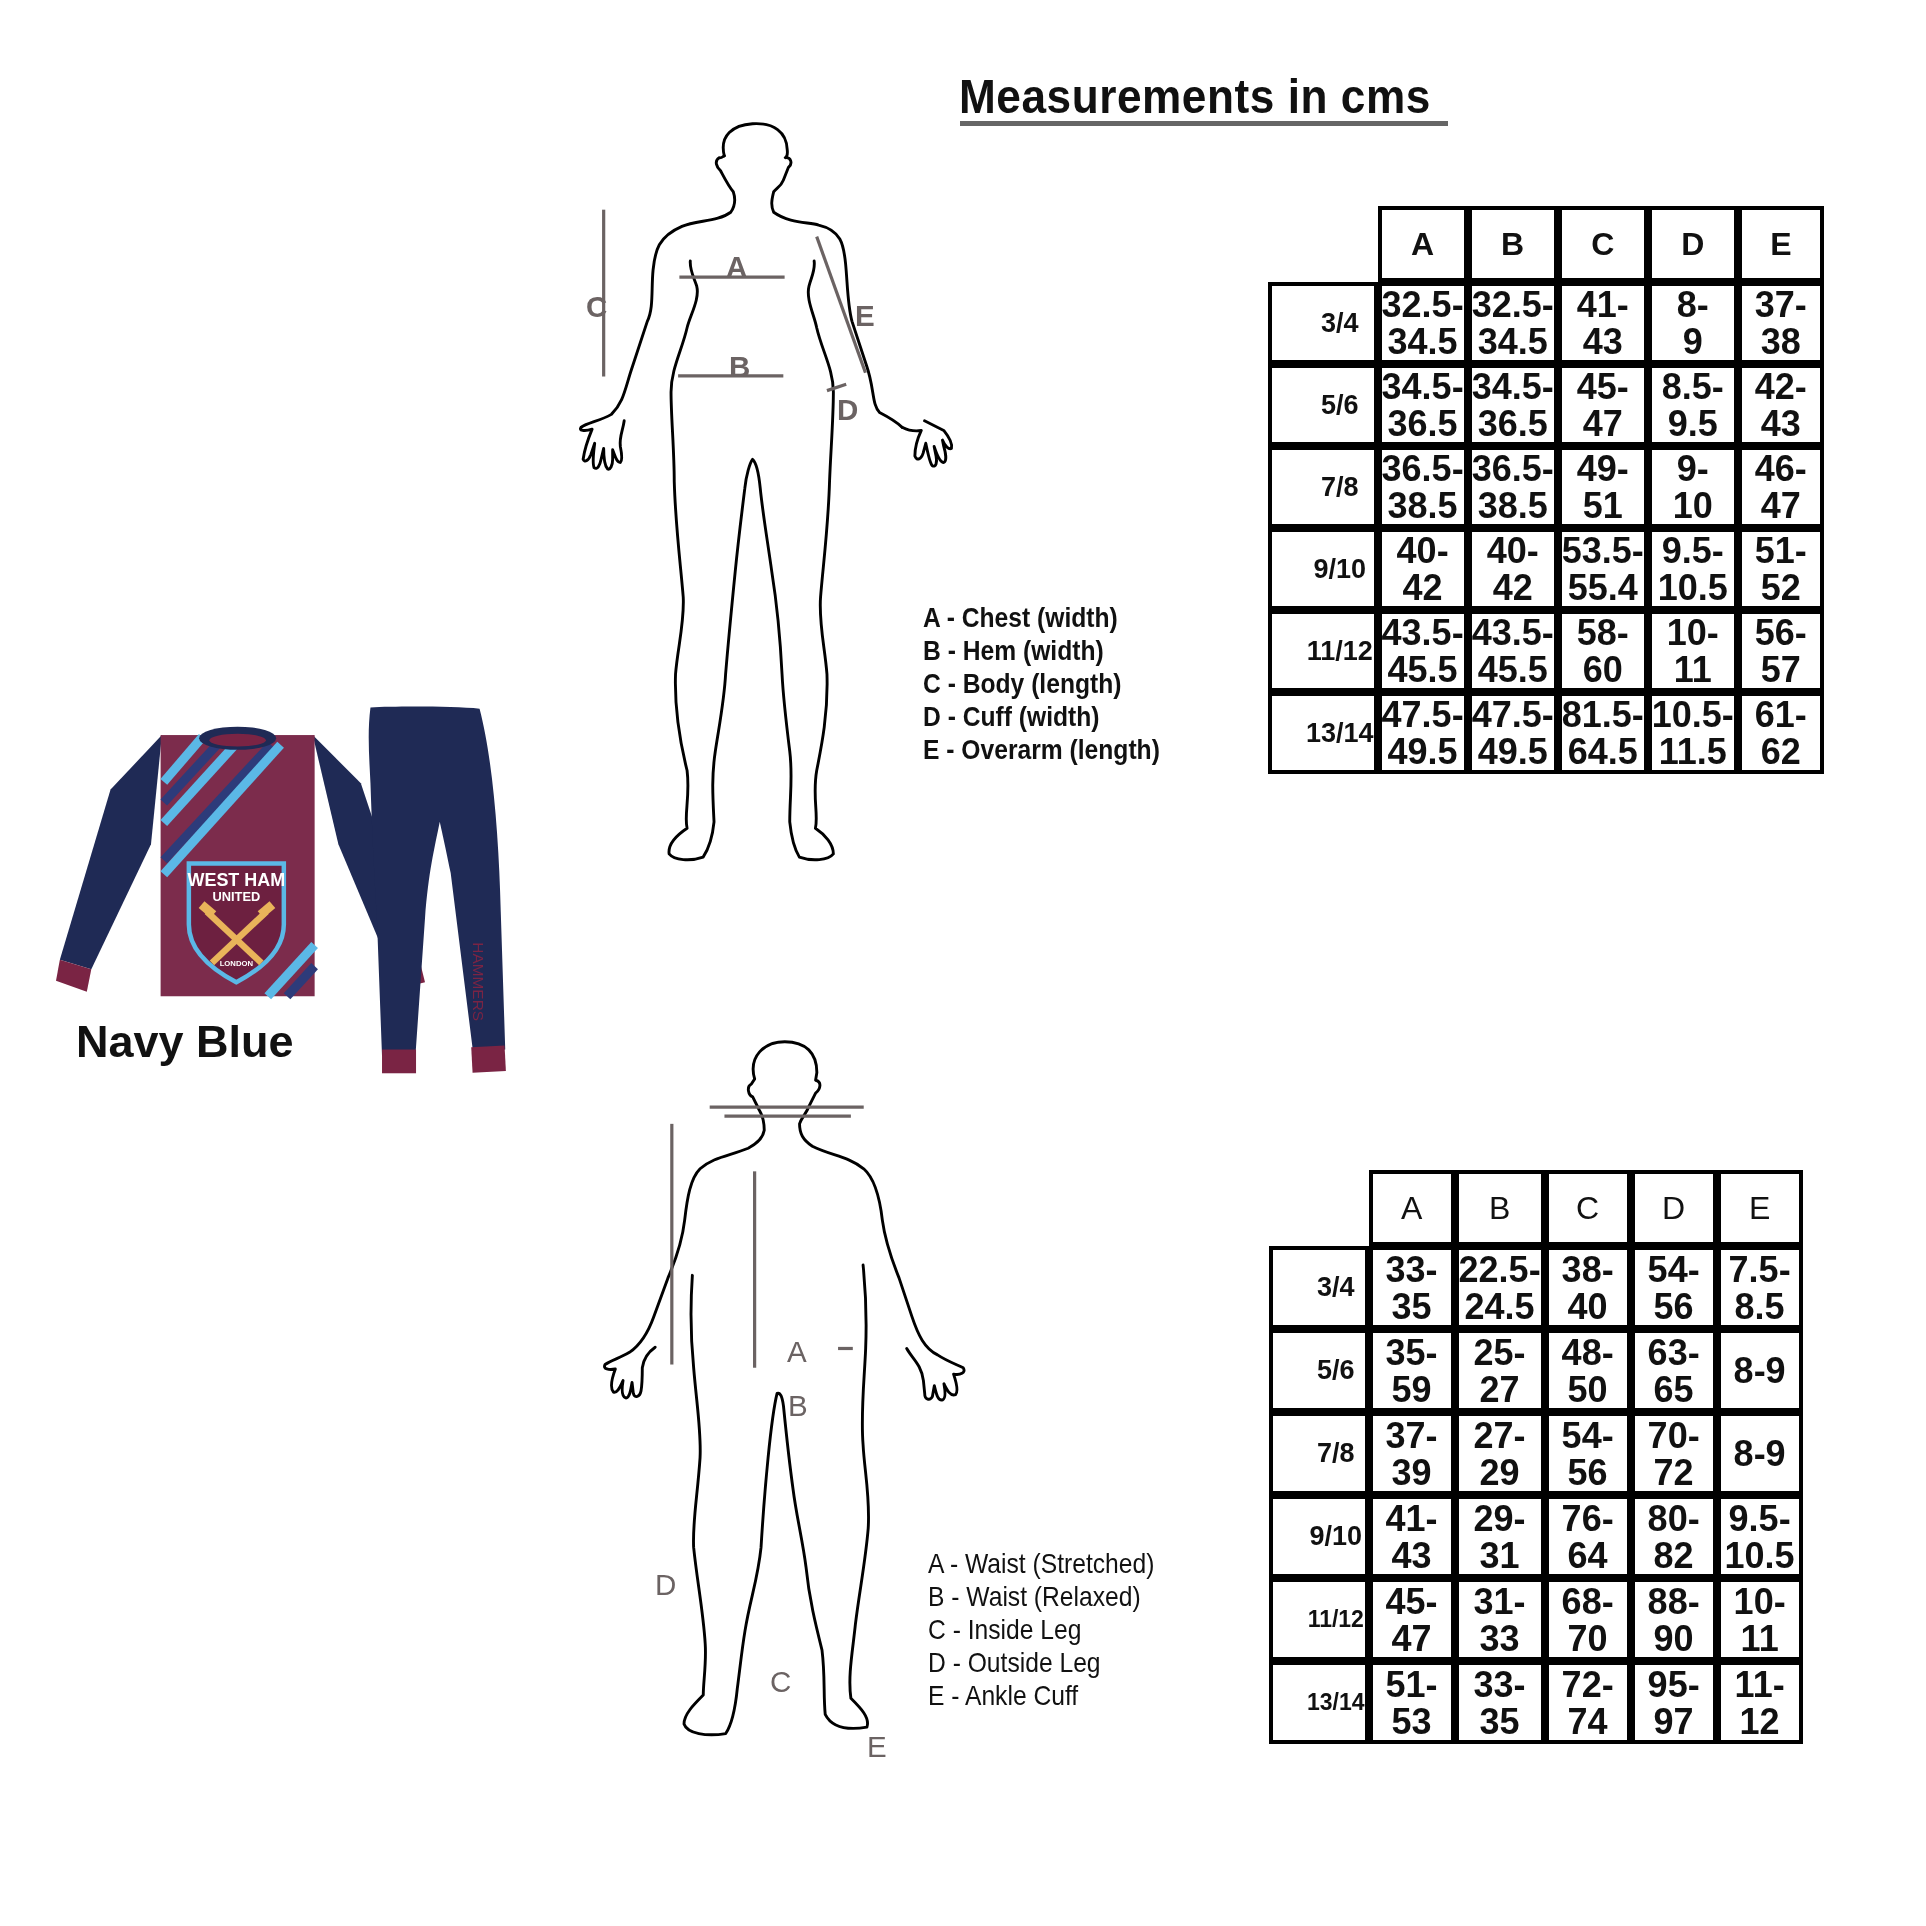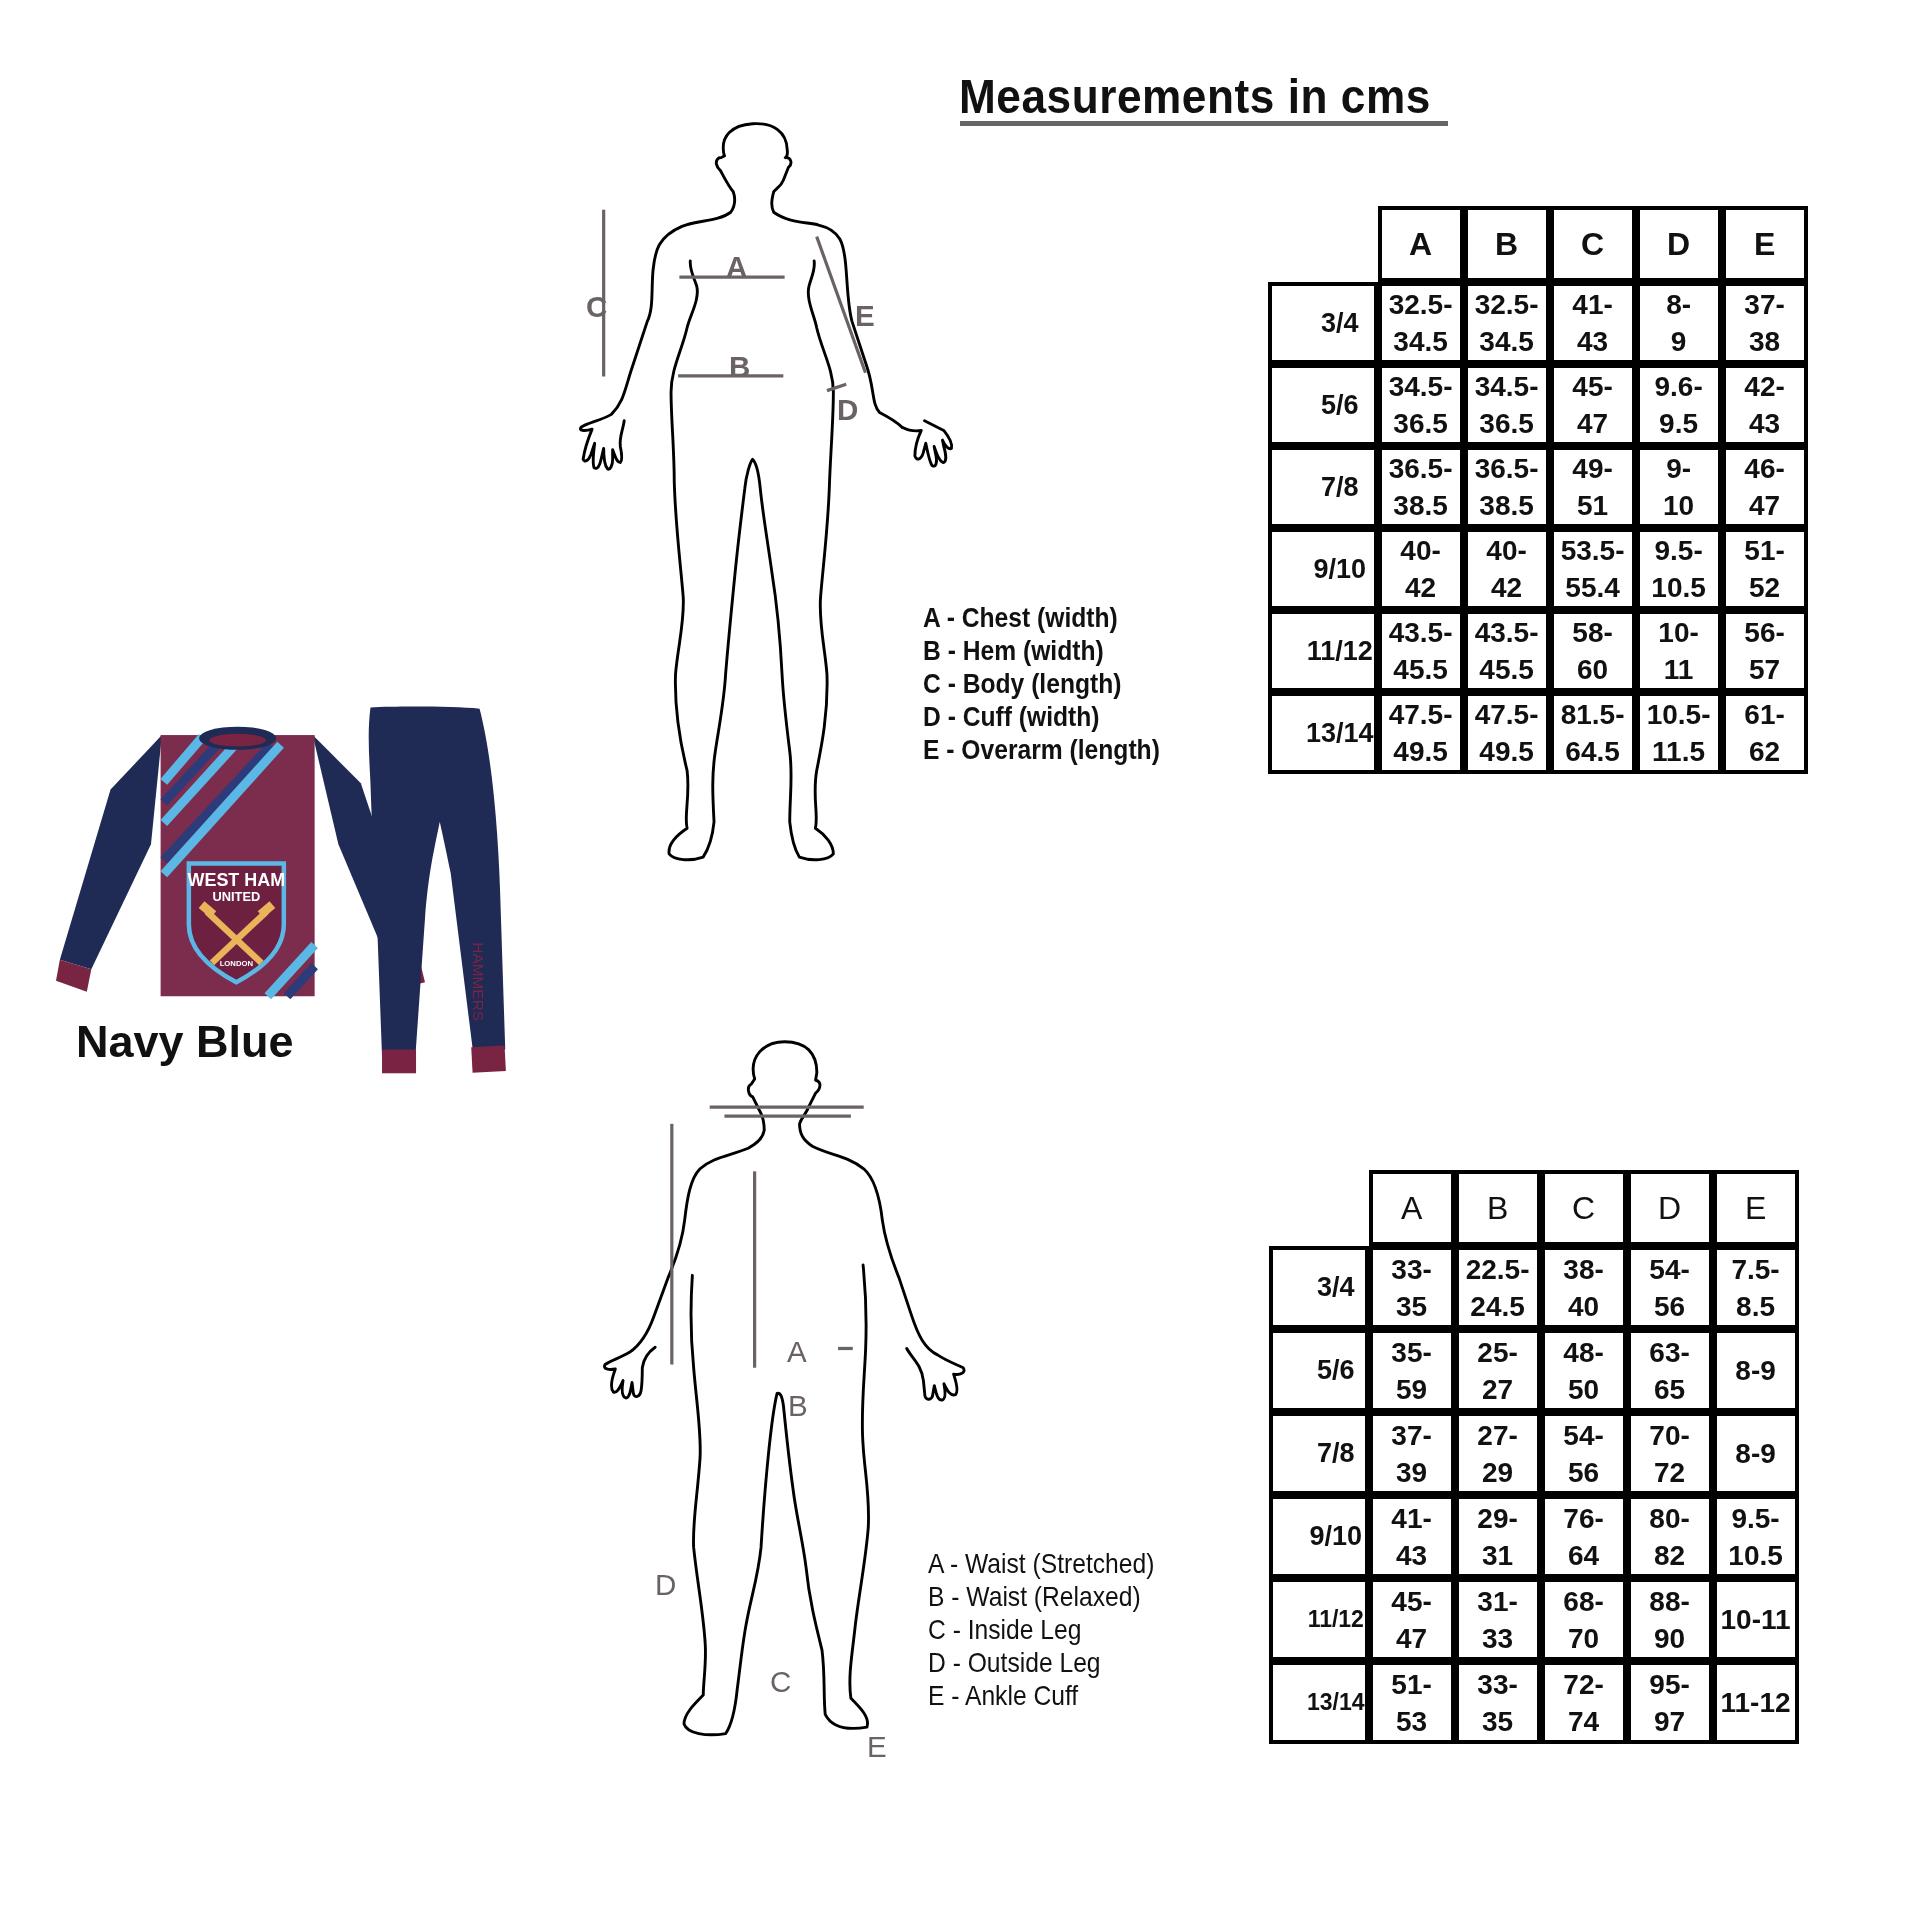--- a/index.html
+++ b/index.html
@@ -6,21 +6,21 @@
   body { width:1926px; height:1926px; position:relative; overflow:hidden; font-family:"Liberation Sans", "DejaVu Sans", sans-serif; }
   .abs { position:absolute; }
   .title { left:959px; top:69px; font-family:"Liberation Sans", sans-serif; font-weight:bold; font-size:48px; color:#111; letter-spacing:0.6px; transform:scaleX(0.92); transform-origin:left top; white-space:nowrap; }
   .title-underline { left:960px; top:121px; width:488px; height:5.1px; background:#666; }
 
   table.size { position:absolute; border-collapse:separate; border-spacing:0; }
   table.size td { border:4.5px solid #000; background:#fff; text-align:center; vertical-align:middle; font-family:"Liberation Sans", sans-serif; font-weight:bold; color:#111; padding:0; line-height:37px; }
   table.size td.corner { border:none; background:transparent; }
   table.size td.hdr { font-size:32px; }
   table.size td.rowh { font-size:27px;padding-left:34px; }
-  table.size td.val { font-size:28px; }
+  table.size td.val { font-size:36px; }
   table.size td.val span { display:block; }
   table.size td.rowh.small { font-size:23px; }
 
   .legend { font-family:"Liberation Sans", sans-serif; font-size:28px; color:#111; line-height:33px; white-space:nowrap; transform:scaleX(0.88); transform-origin:left top; }
   .legend.bold { font-weight:bold; }
   .legend div { display:block; }
 
   .navy-label { left:76px; top:1016px; font-family:"Liberation Sans", sans-serif; font-weight:bold; font-size:45px; color:#111; white-space:nowrap; }
 
   .dim-label { font-family:"Liberation Sans", sans-serif; font-weight:bold; font-size:29.5px; color:#6b6363; }
@@ -108,21 +108,21 @@
         </td>
     <td class="val">
           <span>34.5-</span>
           <span>36.5</span>
         </td>
     <td class="val">
           <span>45-</span>
           <span>47</span>
         </td>
     <td class="val">
-          <span>9.6-</span>
+          <span>8.5-</span>
           <span>9.5</span>
         </td>
     <td class="val">
           <span>42-</span>
           <span>43</span>
         </td>
   </tr>
   <tr style="height:81px;">
     <td class="rowh">7/8</td>
     <td class="val">

